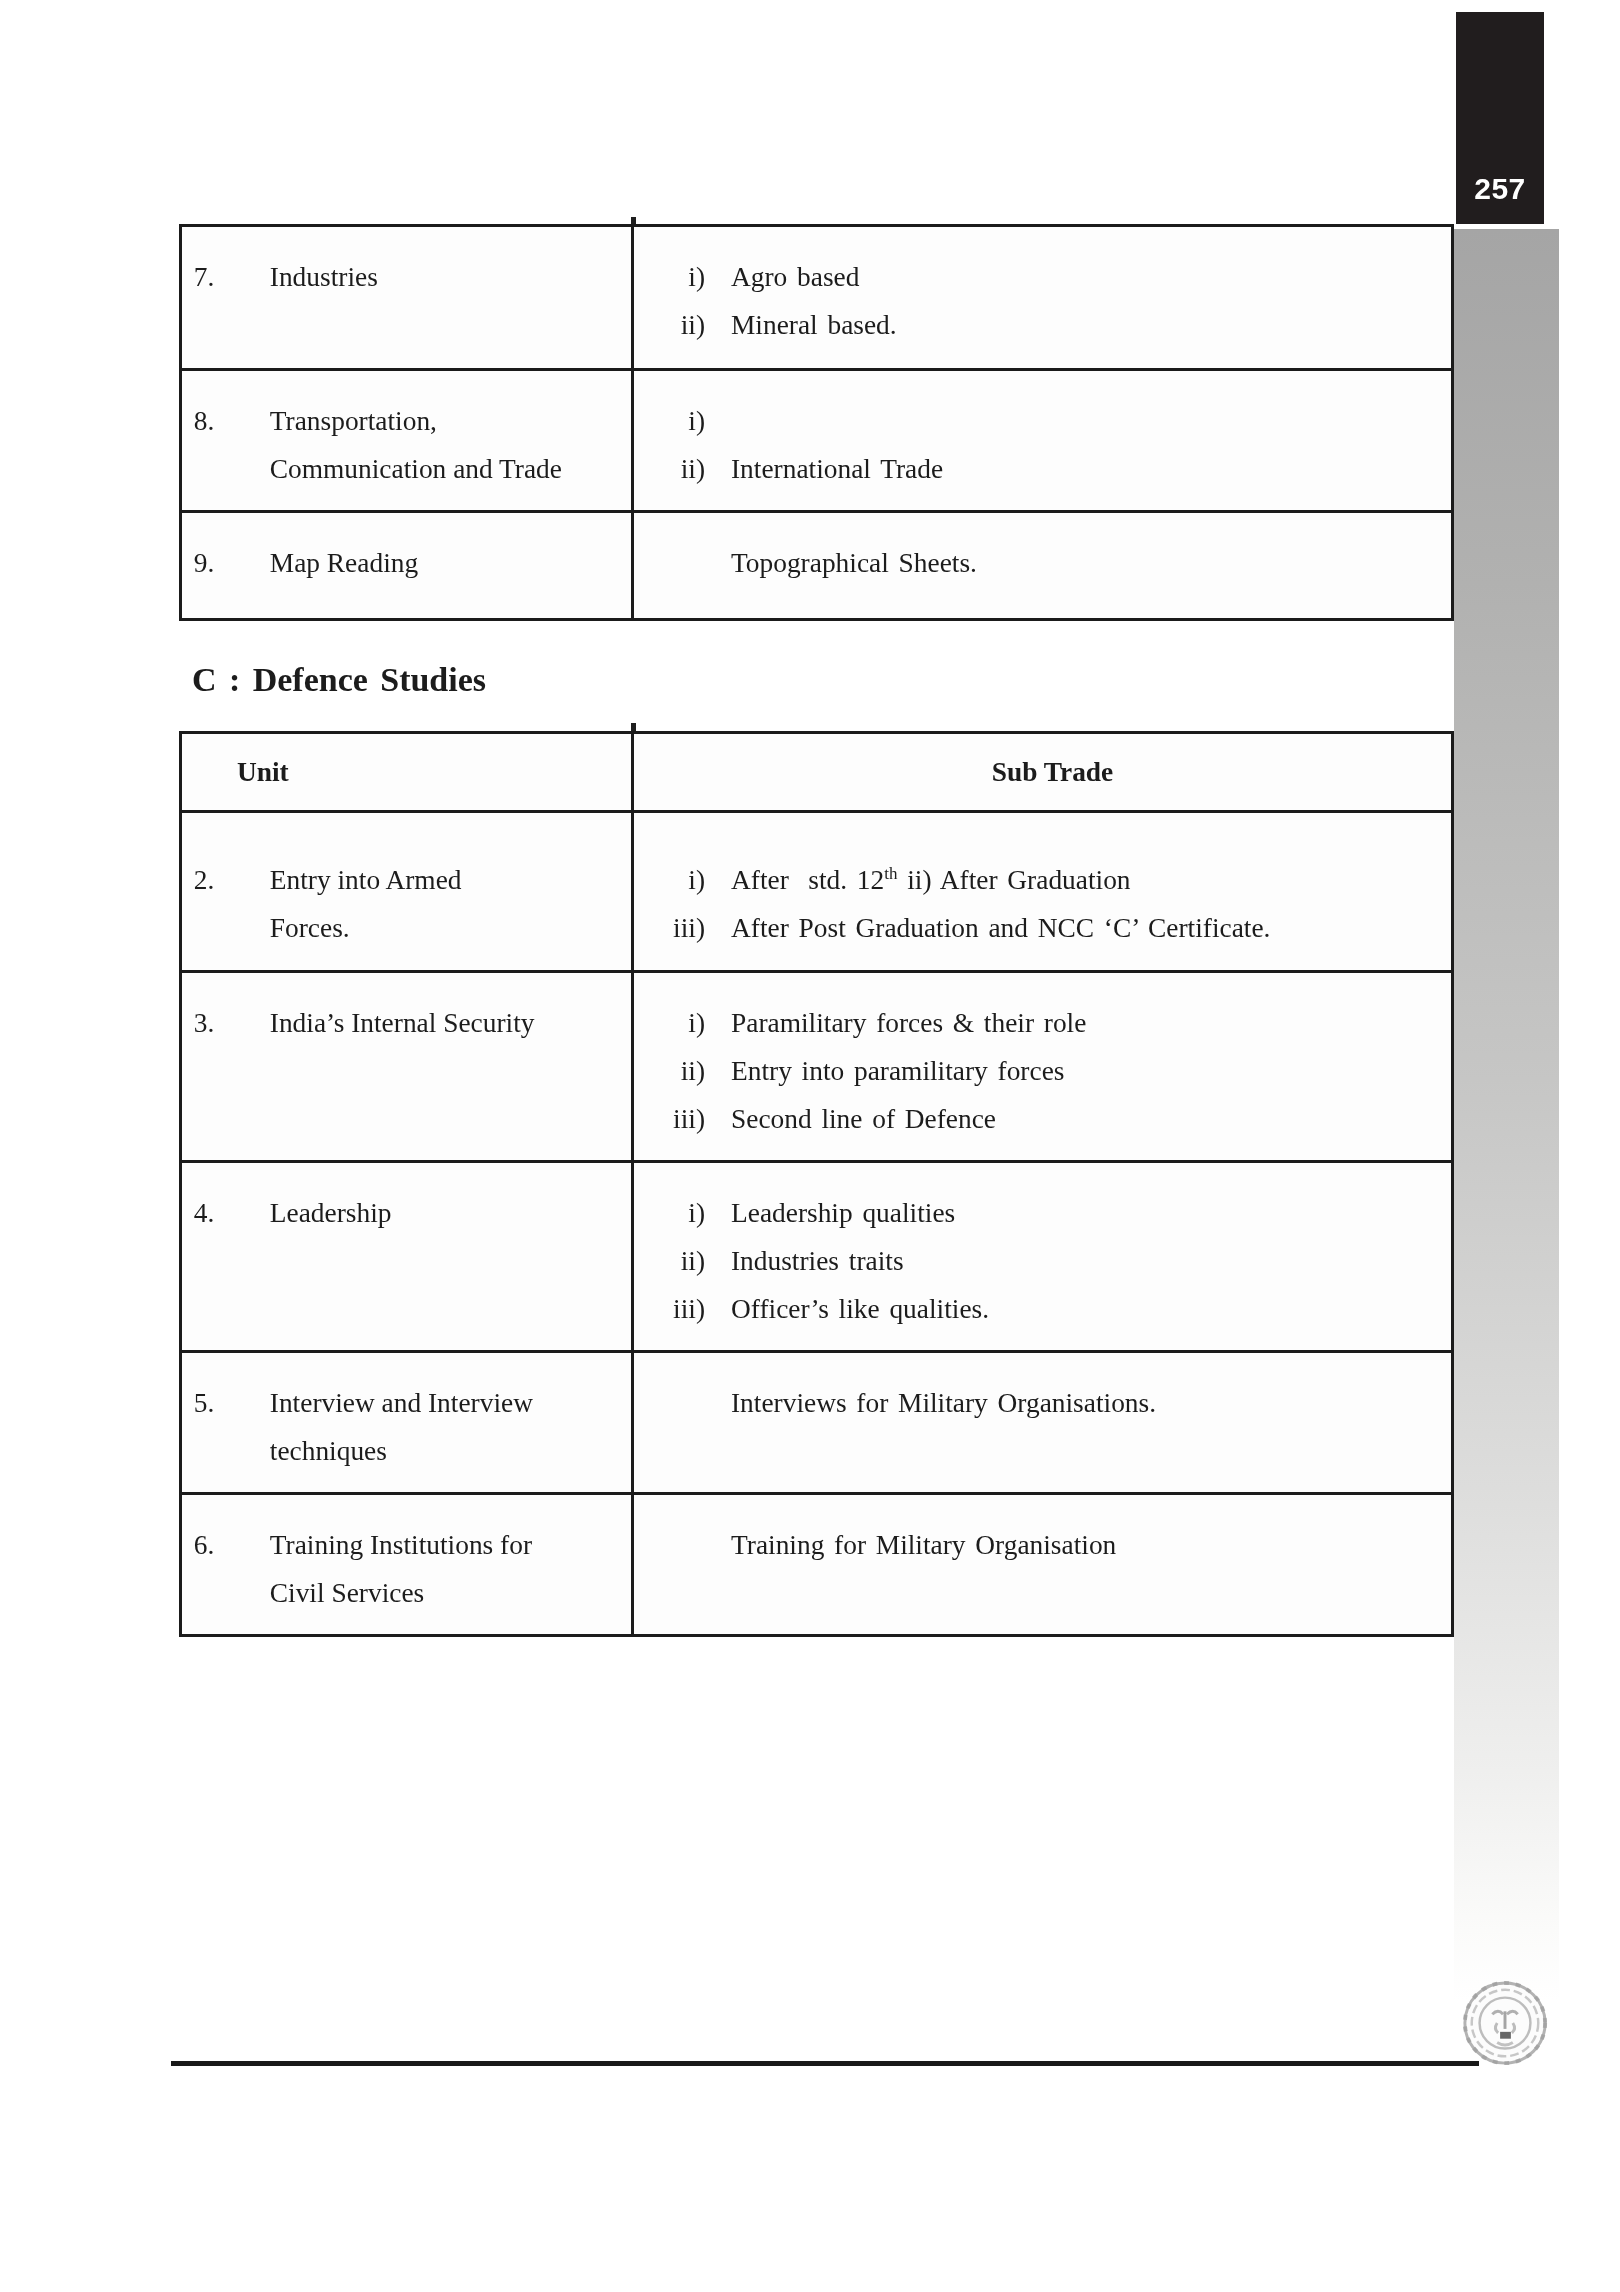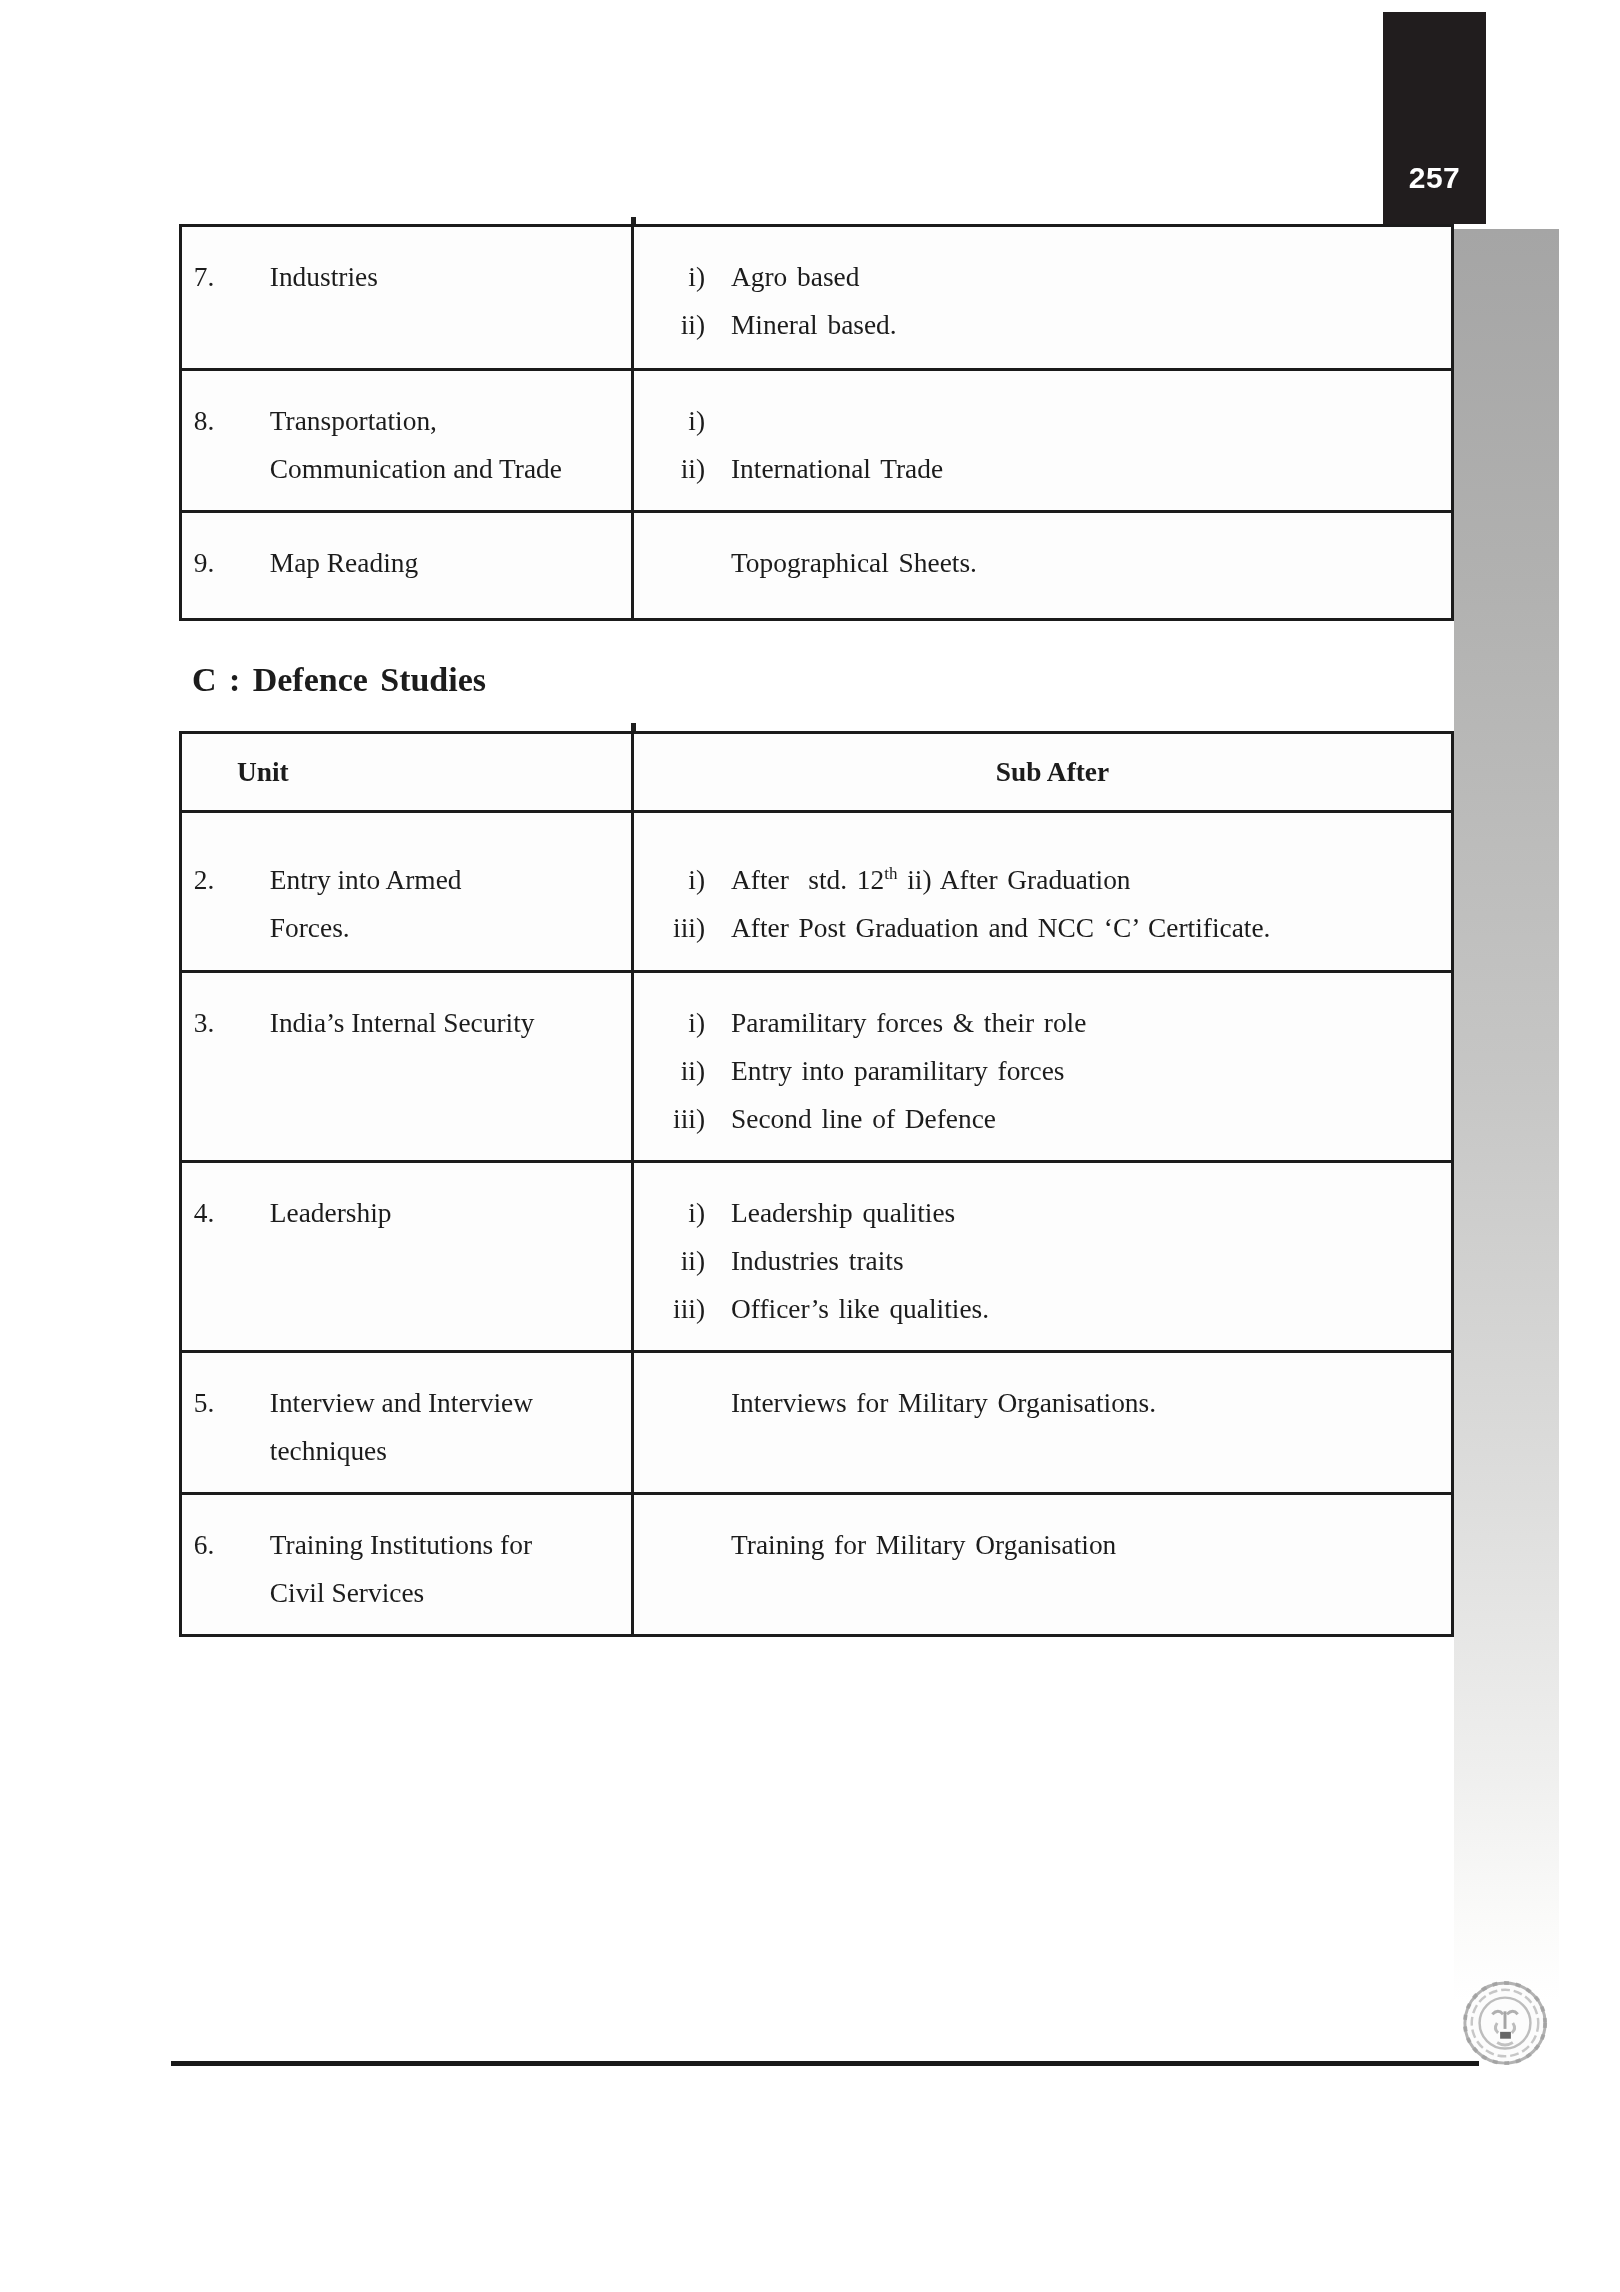--- a/index.html
+++ b/index.html
@@ -7,25 +7,25 @@
   body {
     width: 1620px; height: 2293px;
     position: relative;
     font-family: "Liberation Serif", serif;
     color: #1c1c1c;
     overflow: hidden;
   }
 
   
   .pagebox {
-    position: absolute; left: 1383px; top: 11.8px;
-    width: 103px; height: 212px;
+    position: absolute; left: 1456px; top: 11.8px;
+    width: 88px; height: 212px;
     background: #211d1e;
     display: flex; align-items: flex-end; justify-content: center;
-    padding-bottom: 29px;
+    padding-bottom: 18px;
   }
   .pagebox span {
     font-family: "Liberation Sans", sans-serif;
     font-weight: bold; font-size: 30px; color: #ffffff;
     letter-spacing: 0.5px;
   }
 
   
   .sidebar {
     position: absolute; left: 1454px; top: 229px;
@@ -174,21 +174,21 @@
   </div>
 
 </div>
 
 <div class="heading">C : Defence Studies</div>
 
 <div class="tbl tbl2">
 
   <div class="row h78">
     <div class="hu">Unit</div>
-    <div class="hs">Sub After</div>
+    <div class="hs">Sub Trade</div>
   </div>
 
   <div class="row h163 deep">
     <div class="cu">
       <span class="no">2.</span>
       <div class="ul">
         <div>Entry into Armed</div>
         <div>Forces.</div>
       </div>
     </div>

